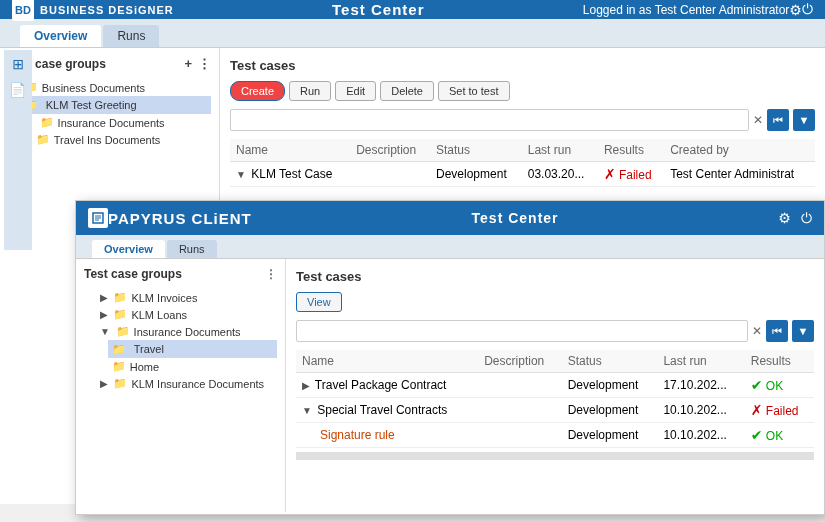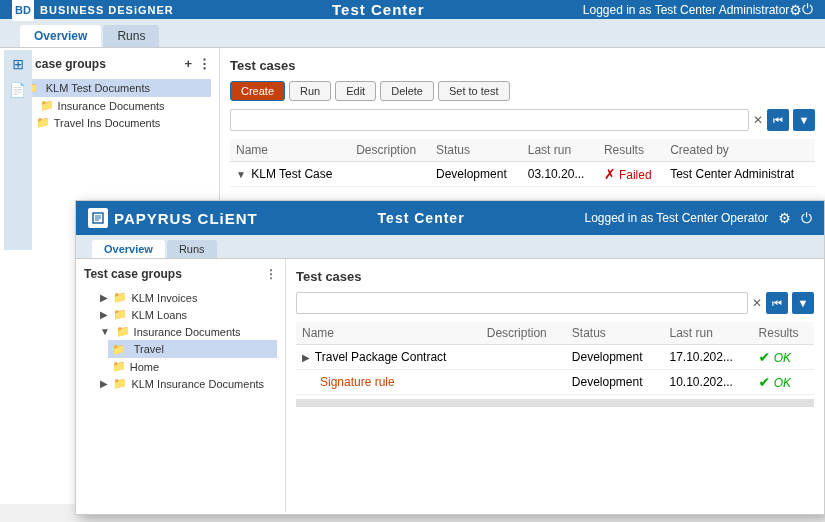--- a/index.html
+++ b/index.html
@@ -134,23 +134,24 @@
     .btn {
       padding: 3px 10px;
       border: 1px solid #aaa;
       background: #f5f5f5;
       border-radius: 3px;
       cursor: pointer;
       color: #333;
       font-size: 11px;
     }
     .btn.primary {
-      background: #c2410c;
+      background: #ef4444;
       color: white;
       border-color: #1a6aad;
+      border-radius: 9px;
     }
 
     .search-bar {
       display: flex;
       align-items: center;
       margin-bottom: 8px;
       gap: 4px;
     }
     .search-input {
       flex: 1;
@@ -184,21 +185,21 @@
       background: #f8f8f8;
       margin-top: 8px;
     }
     .data-table td {
       padding: 4px 6px;
       border-bottom: 1px solid #eee;
     }
     .data-table tr.selected td {
       background: #e0ecff;
     }
-    .status-ok { color: #00aa00; font-style: italic; }
+    .status-ok { color: #00aa00; }
     .status-failed { color: #cc0000; }
     .status-icon-ok { color: #00aa00; font-size: 14px; }
     .status-icon-failed { color: #cc0000; font-size: 14px; }
 
     
     .fg-window {
       position: absolute;
       top: 200px;
       left: 75px;
       width: 750px;
@@ -212,21 +213,20 @@
       background: #1a6aad;
       height: 34px;
       display: flex;
       align-items: center;
       padding: 0 12px;
       justify-content: space-between;
     }
     .fg-header-logo {
       display: flex;
       align-items: center;
-      gap: 6px;
       color: white;
     }
     .fg-logo-box {
       background: white;
       color: #1a6aad;
       width: 20px; height: 20px;
       display: flex; align-items: center; justify-content: center;
       font-size: 10px; border-radius: 2px;
       font-weight: bold;
     }
@@ -347,23 +347,27 @@
 
     <div class="bg-sidebar">
       <div class="bg-sidebar-header">
         <span>Test case groups</span>
         <div class="bg-sidebar-actions">
           <span style="cursor:pointer;font-size:13px;color:#444;">+</span>
           <span style="cursor:pointer;font-size:13px;color:#444;">⋮</span>
         </div>
       </div>
 
+      <div class="bg-tree-item indent1">
+        <span class="folder-icon">📁</span>
+        <span class="tree-label">Business Documents</span>
+      </div>
       <div class="bg-tree-item indent1 selected">
         <span class="folder-icon">📁</span>
-        <span class="tree-label selected-label">KLM Test Documents</span>
+        <span class="tree-label selected-label">KLM Test Greeting</span>
       </div>
       <div class="bg-tree-item indent1">
         <span class="collapse-arrow">▼</span>
         <span class="folder-icon">📁</span>
         <span class="tree-label">Insurance Documents</span>
       </div>
       <div class="bg-tree-item indent2">
         <span class="folder-icon">📁</span>
         <span class="tree-label">Travel Ins Documents</span>
       </div>
@@ -401,21 +405,21 @@
           </tr>
         </thead>
         <tbody>
           <tr>
             <td>
               <span class="collapse-arrow">▼</span>
               <span>KLM Test Case</span>
             </td>
             <td></td>
             <td>Development</td>
-            <td>03.10.20...</td>
+            <td>03.03.20...</td>
             <td>
               <span class="status-icon-failed">✗</span>
               <span class="status-failed">Failed</span>
             </td>
             <td>Test Center Administrat</td>
           </tr>
         </tbody>
       </table>
     </div>
   </div>
@@ -434,21 +438,20 @@
           <polygon points="2,2 12,2 12,12 2,12" fill="none" stroke="#1a6aad" stroke-width="1.5"></polygon>
           <line x1="4" y1="5" x2="10" y2="5" stroke="#1a6aad" stroke-width="1"></line>
           <line x1="4" y1="7" x2="10" y2="7" stroke="#1a6aad" stroke-width="1"></line>
           <line x1="4" y1="9" x2="8" y2="9" stroke="#1a6aad" stroke-width="1"></line>
         </svg>
       </div>
       <span class="fg-app-name">PAPYRUS CLiENT</span>
     </div>
     <span class="fg-header-center">Test Center</span>
     <div class="fg-header-right">
-      <span>Logged in as Test Center Operator</span>
       <span class="gear-icon">⚙</span>
       <span class="power-icon">⏻</span>
     </div>
   </div>
 
   <div class="fg-tabs">
     <div class="fg-tab active">Overview</div>
     <div class="fg-tab">Runs</div>
   </div>
 
@@ -490,20 +493,23 @@
 
       <div class="bg-tree-item indent1">
         <span class="expand-arrow">▶</span>
         <span class="folder-icon">📁</span>
         <span class="tree-label">KLM Insurance Documents</span>
       </div>
     </div>
 
     <div class="fg-main">
       <div class="section-title">Test cases</div>
+      <div class="btn-group">
+        <button class="btn" style="border-color:#1a6aad;color:#1a6aad;">View</button>
+      </div>
       <div class="search-bar">
         <input class="search-input" type="text" placeholder="" style="">
         <span style="cursor:pointer;color:#666;">✕</span>
         <button class="search-btn">⏮</button>
         <button class="search-btn">▼</button>
       </div>
       <table class="data-table">
         <thead>
           <tr>
             <th>Name</th>
@@ -522,20 +528,33 @@
             </td>
             <td></td>
             <td>Development</td>
             <td>17.10.202...</td>
             <td>
               <span class="status-icon-ok">✔</span>
               <span class="status-ok">OK</span>
             </td>
           </tr>
 
+          <tr>
+            <td>
+              <span class="collapse-arrow">▼</span>
+              <span>Special Travel Contracts</span>
+            </td>
+            <td></td>
+            <td>Development</td>
+            <td>10.10.202...</td>
+            <td>
+              <span class="status-icon-failed">✗</span>
+              <span class="status-failed">Failed</span>
+            </td>
+          </tr>
 
 
           <tr>
             <td style="padding-left:24px;color:#cc4400;margin-top:24px;">Signature rule</td>
             <td></td>
             <td>Development</td>
             <td>10.10.202...</td>
             <td>
               <span class="status-icon-ok">✔</span>
               <span class="status-ok">OK</span>

